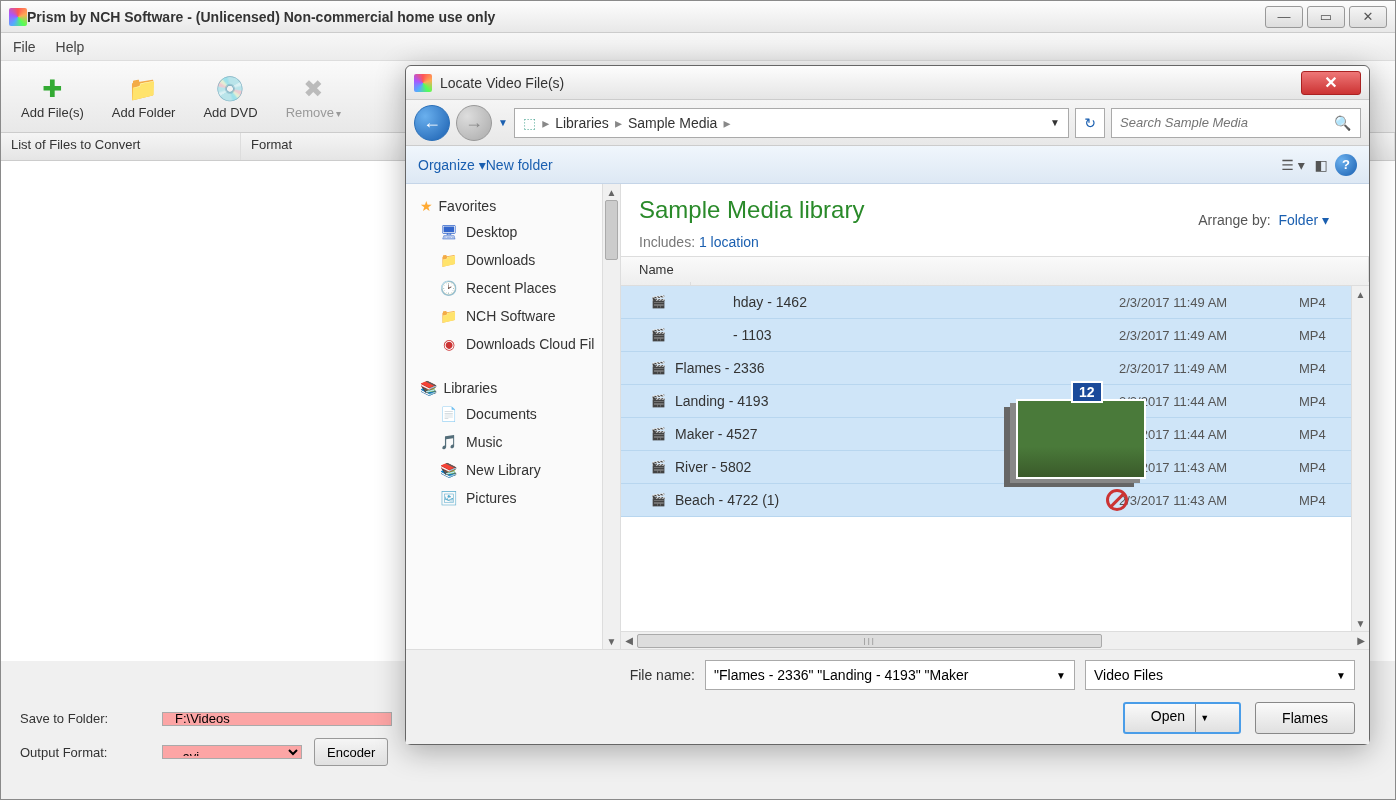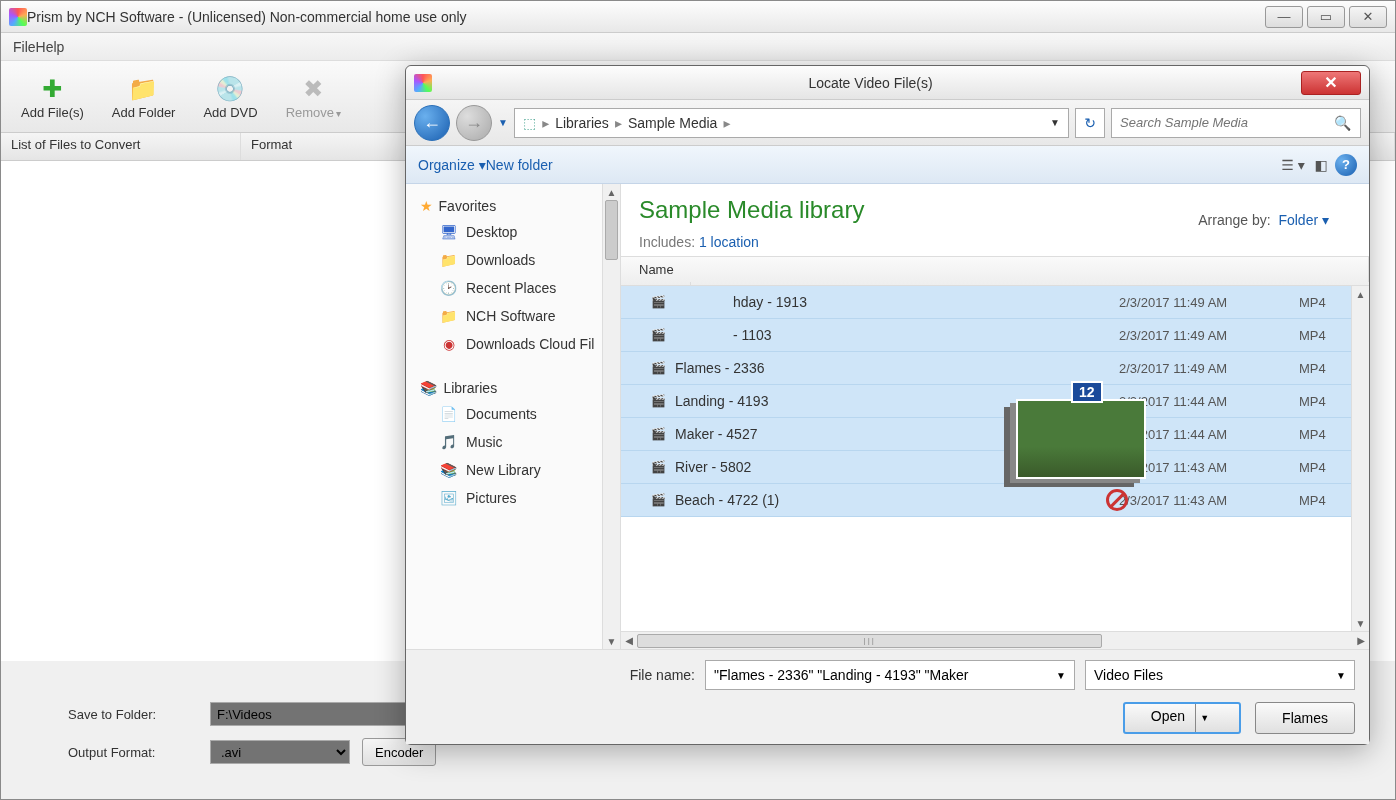--- a/index.html
+++ b/index.html
@@ -1,49 +1,49 @@
 <!DOCTYPE html>
 <html><head>
 <meta charset="utf-8">
 <style>
 * { box-sizing: border-box; margin: 0; padding: 0; font-family: 'Segoe UI', Tahoma, sans-serif; }
 body { background: #fff; width: 1396px; height: 800px; overflow: hidden; position: relative; }
 
 
 .main-window { width: 1396px; height: 800px; border: 1px solid #8a8a8a; background: #f0f0f0; }
 .titlebar { height: 32px; background: linear-gradient(#fdfdfd, #e8e8e8); display: flex; align-items: center; padding: 0 8px; border-bottom: 1px solid #ccc; }
-.titlebar .title { font-size: 14px; color: #333; flex: 1; }
+.titlebar .title { font-size: 14px; color: #333; flex: 1; font-weight: bold; }
 .win-controls { display: flex; gap: 0; }
 .win-btn { width: 38px; height: 22px; border: 1px solid #999; background: linear-gradient(#f5f5f5,#ddd); border-radius: 3px; display: flex; align-items: center; justify-content: center; font-size: 13px; color: #555; margin-left: 4px; }
 
-.menubar { height: 28px; background: linear-gradient(#f7f7f7,#ececec); display: flex; align-items: center; padding: 12px 12px; border-bottom: 1px solid #ddd; }
+.menubar { height: 28px; background: linear-gradient(#f7f7f7,#ececec); display: flex; align-items: center; padding: 12px 12px; gap: 20px; border-bottom: 1px solid #ddd; }
 .menubar span { font-size: 14px; color: #444; }
 
 .toolbar { height: 72px; background: linear-gradient(#fafafa,#e8e8e8); display: flex; align-items: center; padding: 0 10px; gap: 8px; border-bottom: 1px solid #ccc; }
 .tool-btn { display: flex; flex-direction: column; align-items: center; justify-content: center; padding: 4px 10px; font-size: 13px; color: #333; }
 .tool-btn.disabled { color: #999; }
 .tool-icon { width: 32px; height: 32px; display: flex; align-items: center; justify-content: center; font-size: 24px; }
 .tool-btn .chev { font-size: 10px; margin-left: 2px; }
 
 .list-header { height: 28px; background: linear-gradient(#f5f5f5,#e5e5e5); display: flex; border-bottom: 1px solid #ccc; }
 .list-header .col { padding: 4px 10px; font-size: 13px; color: #333; border-right: 1px solid #ddd; }
 .list-header .col1 { width: 240px; }
 .list-header .col2 { flex: 1; }
 
 .list-body { height: 500px; background: #fff; padding: 8px 10px; color: #666; font-size: 13px; }
 
 .bottom-panel { position: absolute; bottom: 12px; left: 10px; right: 10px; padding: 10px; }
 .bottom-row { display: flex; align-items: center; gap: 12px; margin-bottom: 12px; }
-.bottom-row label { font-size: 13px; color: #333; width: 130px; margin-left: 48px; }
-.bottom-row input, .bottom-row select { height: 24px; border: 1px solid #aaa; padding: 2px 6px; font-size: 13px; background: #737373; }
+.bottom-row label { font-size: 13px; color: #333; width: 130px; }
+.bottom-row input, .bottom-row select { height: 14px; border: 1px solid #aaa; padding: 2px 12px; font-size: 13px; background: #fca5a5; }
 .bottom-row button { height: 28px; padding: 0 12px; border: 1px solid #999; background: linear-gradient(#f5f5f5,#e0e0e0); font-size: 13px; border-radius: 3px; }
 
 
 .dialog { position: absolute; left: 405px; top: 65px; width: 965px; height: 680px; background: #f0f0f0; border: 1px solid #666; border-radius: 6px; box-shadow: 0 6px 30px rgba(0,0,0,0.3); display: flex; flex-direction: column; }
-.dialog-titlebar { height: 34px; background: linear-gradient(#fdfdfd,#e5e5e5); display: flex; align-items: center; padding: 0 8px; border-bottom: 1px solid #ccc; border-radius: 6px 6px 0 0; text-align: center; }
+.dialog-titlebar { height: 34px; background: linear-gradient(#fdfdfd,#e5e5e5); display: flex; align-items: center; padding: 0 8px; border-bottom: 1px solid #ccc; border-radius: 6px 6px 0 0; }
 .dialog-titlebar .title { font-size: 14px; color: #333; flex: 1; margin-left: 8px; }
 .close-btn { width: 60px; height: 24px; background: linear-gradient(#e77,#c33); border: 1px solid #a22; border-radius: 3px; color: #fff; display: flex; align-items: center; justify-content: center; font-size: 16px; font-weight: bold; }
 
 .navbar { height: 46px; background: linear-gradient(#f5f5f5,#e8e8e8); display: flex; align-items: center; padding: 0 8px; gap: 6px; border-bottom: 1px solid #ccc; }
 .nav-btn { width: 36px; height: 36px; border-radius: 50%; display: flex; align-items: center; justify-content: center; font-size: 18px; }
 .nav-back { background: radial-gradient(circle at 30% 30%, #6ab0ee, #1a5fb0); color: #fff; border: 1px solid #2a6fb8; }
 .nav-fwd { background: radial-gradient(circle at 30% 30%, #ddd, #aaa); color: #888; border: 1px solid #999; }
 .nav-drop { font-size: 10px; color: #1a5fb0; }
 .breadcrumb { flex: 1; height: 30px; border: 1px solid #aaa; background: #fff; display: flex; align-items: center; padding: 0 8px; font-size: 14px; color: #333; gap: 6px; }
 .breadcrumb .sep { color: #888; }
@@ -279,21 +279,21 @@
 
       <div class="file-list-hdr">
         <div class="fcol fcol-name">Name</div>
         <div class="fcol fcol-type">Type</div>
       </div>
 
       <div class="file-rows">
         <div class="file-row">
           <div class="fcol fcol-name">
               <span class="fico">🎬</span>
-              <span style="padding-left:58px;">hday - 1913</span>
+              <span style="padding-left:58px;">hday - 1462</span>
             </div>
           <div class="fcol fcol-date">2/3/2017 11:49 AM</div>
           <div class="fcol fcol-type">MP4</div>
         </div>
         <div class="file-row">
           <div class="fcol fcol-name">
               <span class="fico">🎬</span>
               <span style="padding-left:58px;"> - 1103</span>
             </div>
           <div class="fcol fcol-date">2/3/2017 11:49 AM</div>

